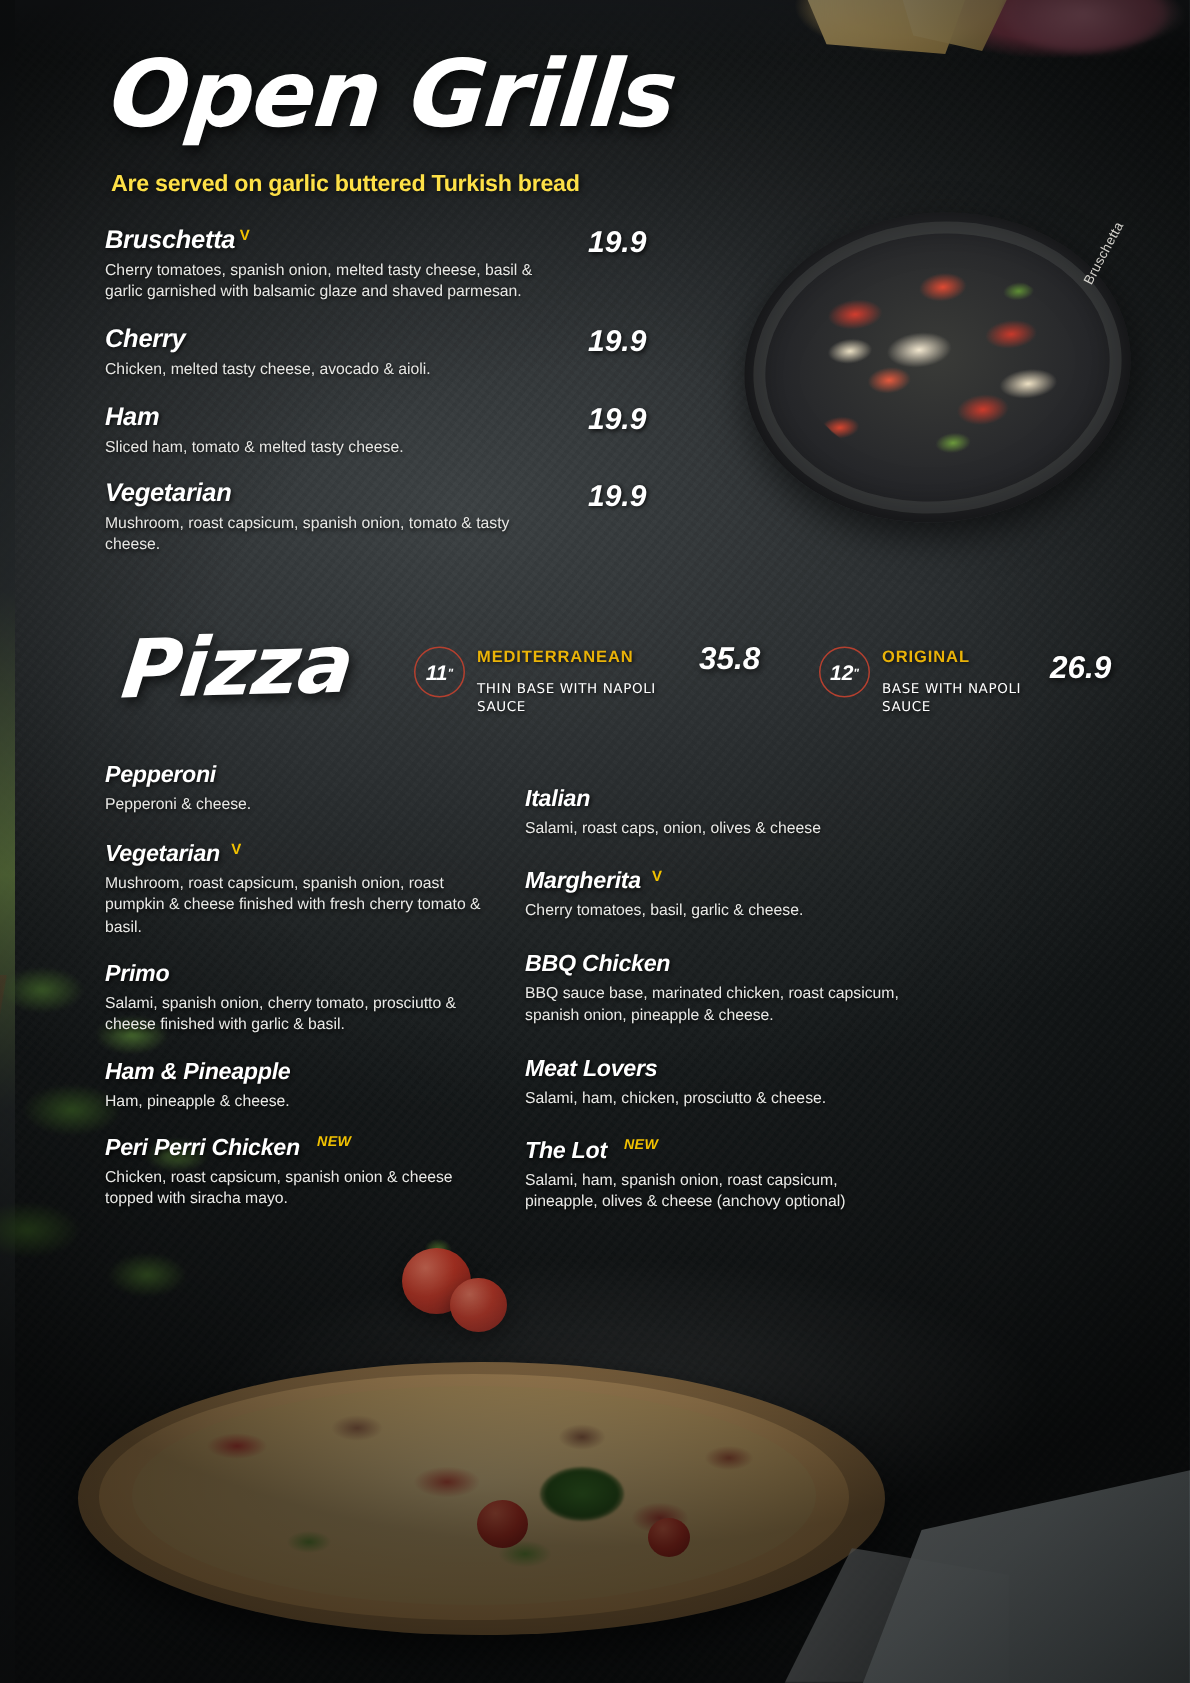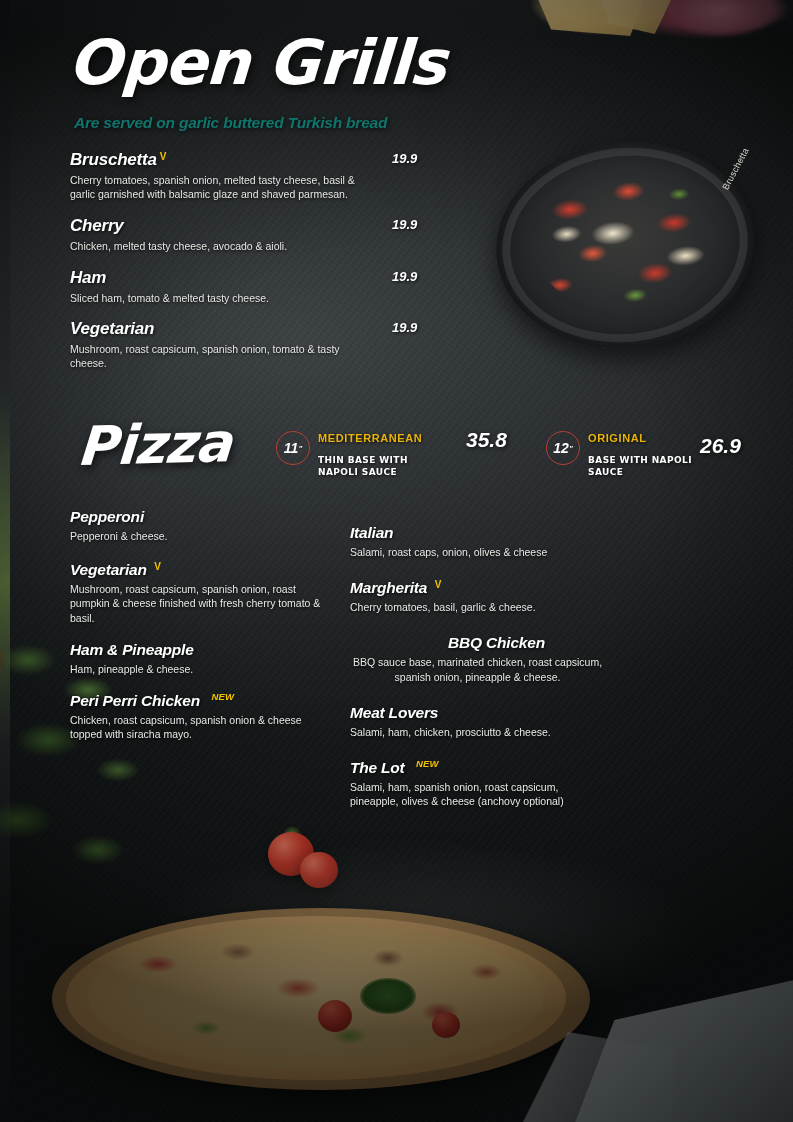--- a/index.html
+++ b/index.html
@@ -216,37 +216,37 @@
     text-shadow: 2px 3px 8px rgba(0,0,0,.7);
   }
 
   #h-grills {
     position: absolute; left: 74px; top: 32px;
     font-size: 62px; line-height: 1;
     transform: skewX(-6deg);
   }
   #sub-grills {
     position: absolute; left: 74px; top: 114px;
-    font-size: 15.5px; font-weight: bold; font-style: italic;
-    color: #0f766e; letter-spacing: -.2px;
+    font-size: 15.5px; font-weight: bold; 
+    color: #fde047; letter-spacing: -.2px;
     text-shadow: 1px 1px 4px rgba(0,0,0,.8);
   }
 
   .grill-list { position: absolute; left: 70px; top: 150px; width: 410px; }
   .grill-item { position: relative; margin-bottom: 10px; }
   .grill-row { display: flex; align-items: baseline; }
   .grill-name {
     font-size: 17px; font-weight: bold; font-style: italic;
     color: #ffffff; letter-spacing: -.2px;
     text-shadow: 1px 1px 3px rgba(0,0,0,.8);
   }
   .veg-mark { color: #f2c200; font-size: 10px; font-weight: bold; margin-left: 3px; position: relative; top: -5px; }
   .grill-price {
     position: absolute; left: 322px; top: 1px;
-    font-size: 13px; font-weight: bold; font-style: italic; color: #ffffff;
+    font-size: 20px; font-weight: bold; font-style: italic; color: #ffffff;
     text-shadow: 1px 1px 3px rgba(0,0,0,.8);
   }
   .grill-desc {
     margin-top: 4px;
     font-size: 10.5px; line-height: 1.32; color: #e7e7e4;
     max-width: 300px;
     text-shadow: 0 1px 3px rgba(0,0,0,.85);
   }
 
   
@@ -265,21 +265,21 @@
   .size-circle sup { font-size: 8px; }
   .size-name {
     position: absolute;
     font-family: Liberation Sans, sans-serif;
     font-weight: bold; font-size: 11px; letter-spacing: .6px; color: #eab308;
     text-shadow: 1px 1px 3px rgba(0,0,0,.8);
   }
   .size-sub {
     position: absolute;
     font-family: "DejaVu Sans", sans-serif;
-    font-weight: bold; font-size: 9px; line-height: 1.3; letter-spacing: .4px; color: #ffffff;
+    font-weight: normal; font-size: 9px; line-height: 1.3; letter-spacing: .4px; color: #ffffff;
     text-shadow: 1px 1px 3px rgba(0,0,0,.8);
   }
   .size-price {
     position: absolute; font-size: 21px; font-weight: bold; font-style: italic; color: #fff;
     text-shadow: 1px 1px 4px rgba(0,0,0,.8);
   }
 
   
   .pizza-cols { position: absolute; left: 70px; top: 508px; width: 650px; }
   .pcol { position: absolute; top: 0; width: 300px; }
@@ -420,20 +420,28 @@
 
         <div class="pizza-item" style="margin-top:18px;">
           <div>
             <span class="pizza-name">Vegetarian</span>
             <span class="veg-mark">V</span>
             <span class="new-mark"></span>
           </div>
           <div class="pizza-desc">Mushroom, roast capsicum, spanish onion, roast pumpkin &amp; cheese finished with fresh cherry tomato &amp; basil.</div>
         </div>
 
+        <div class="pizza-item" style="margin-top:16px;">
+          <div>
+            <span class="pizza-name">Primo</span>
+            <span class="veg-mark"></span>
+            <span class="new-mark"></span>
+          </div>
+          <div class="pizza-desc">Salami, spanish onion, cherry tomato, prosciutto &amp; cheese finished with garlic &amp; basil.</div>
+        </div>
 
         <div class="pizza-item" style="margin-top:16px;">
           <div>
             <span class="pizza-name">Ham &amp; Pineapple</span>
             <span class="veg-mark"></span>
             <span class="new-mark"></span>
           </div>
           <div class="pizza-desc">Ham, pineapple &amp; cheese.</div>
         </div>
 
@@ -461,21 +469,21 @@
 
         <div class="pizza-item" style="margin-top:20px;">
           <div>
             <span class="pizza-name">Margherita</span>
             <span class="veg-mark">V</span>
             <span class="new-mark"></span>
           </div>
           <div class="pizza-desc">Cherry tomatoes, basil, garlic &amp; cheese.</div>
         </div>
 
-        <div class="pizza-item" style="margin-top:20px;text-align:center;">
+        <div class="pizza-item" style="margin-top:20px;">
           <div>
             <span class="pizza-name">BBQ Chicken</span>
             <span class="veg-mark"></span>
             <span class="new-mark"></span>
           </div>
           <div class="pizza-desc">BBQ sauce base, marinated chicken, roast capsicum, spanish onion, pineapple &amp; cheese.</div>
         </div>
 
         <div class="pizza-item" style="margin-top:20px;">
           <div>

